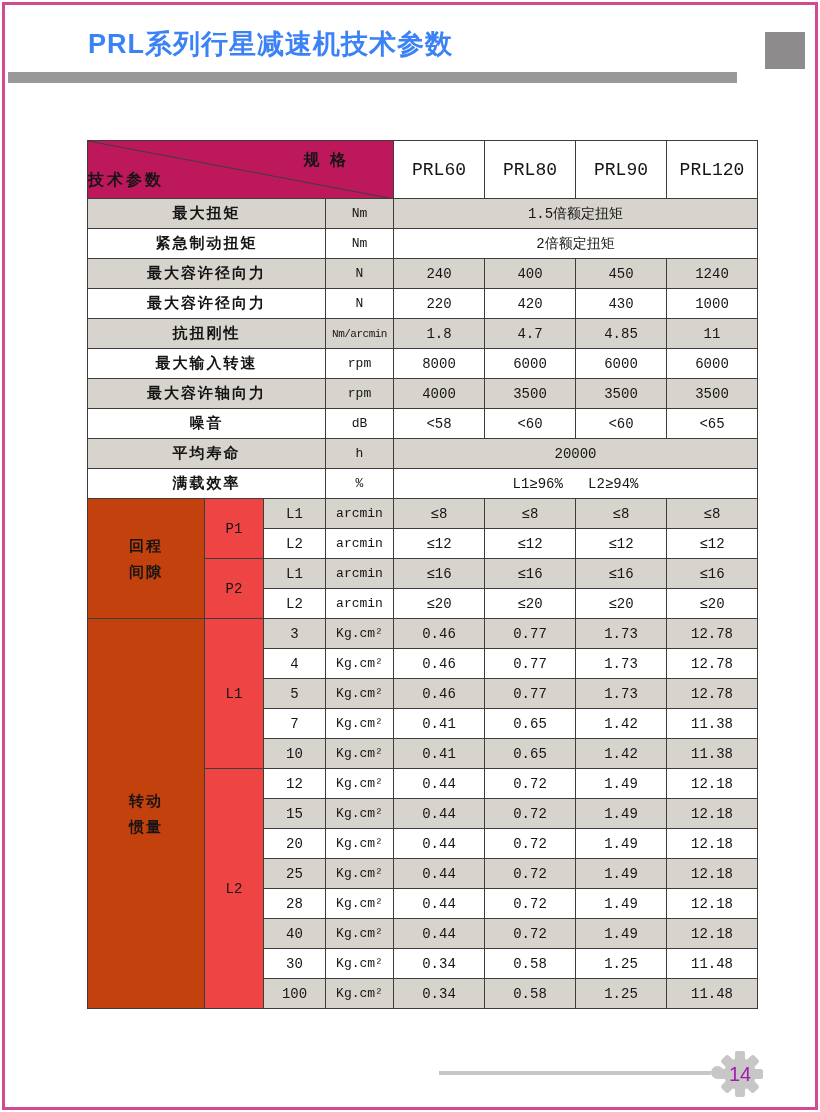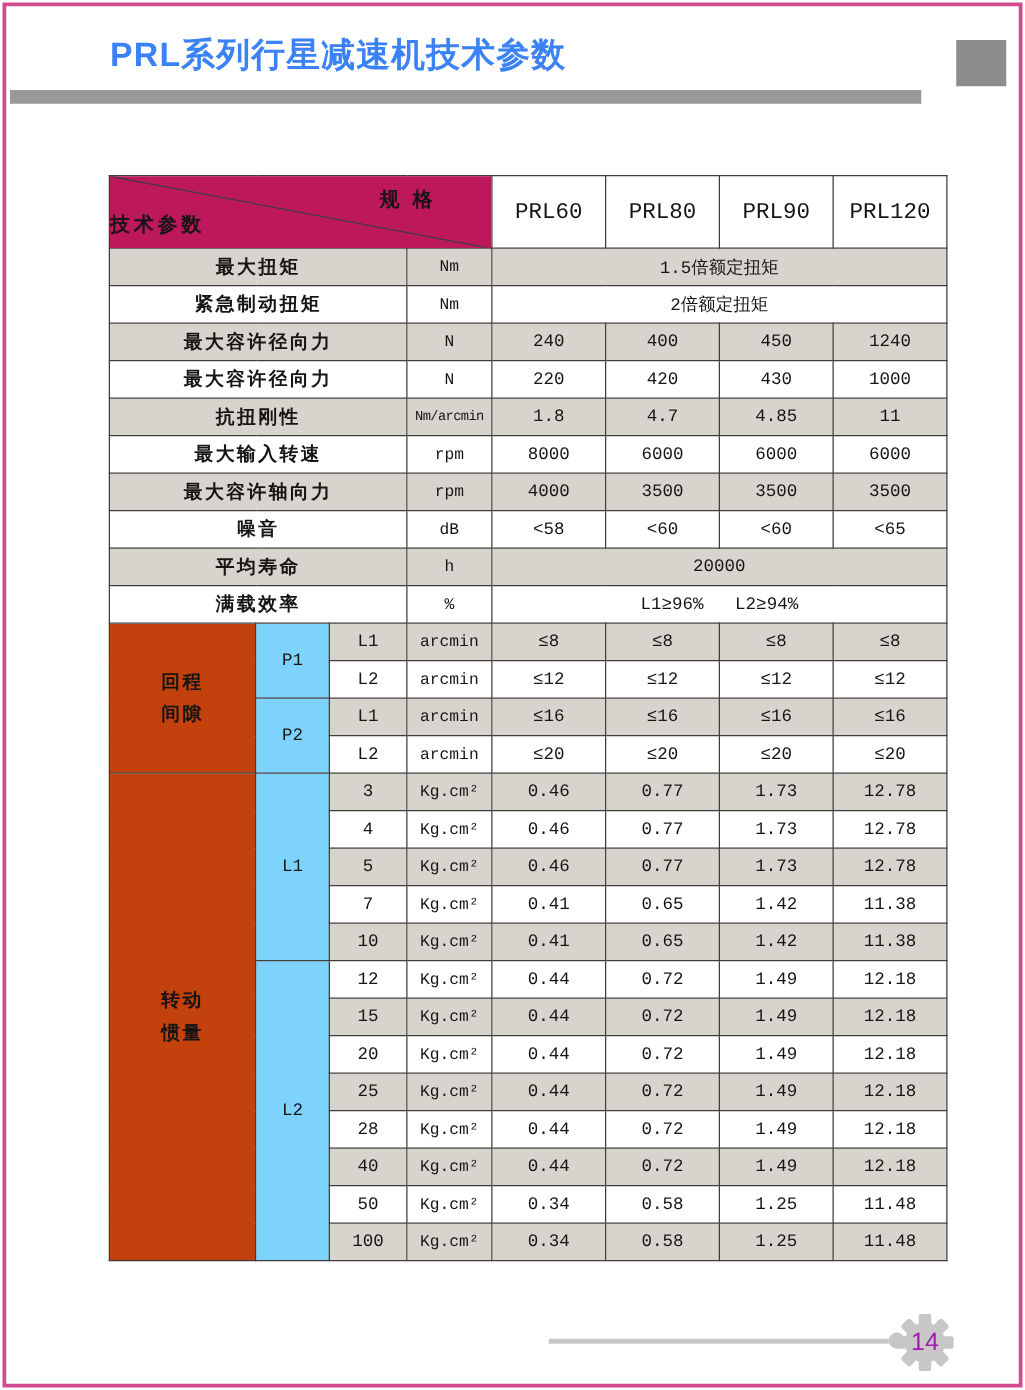--- a/index.html
+++ b/index.html
@@ -30,21 +30,21 @@
     font-family:Liberation Serif, serif;
     font-weight:bold;font-size:15px;letter-spacing:2px;
   }
   td.unit{font-size:13px;margin-top:43px;}
   td.unit.small{font-size:11px;letter-spacing:-0.5px;}
   td.model{font-size:18px;margin-top:44px;}
   td.grp{
     font-family:"Liberation Sans","DejaVu Sans",sans-serif;
     font-weight:bold;font-size:15px;letter-spacing:2px;line-height:26px;background:#c2410c;
   }
-  td.lvl{background:#7dd3fc;}
+  td.lvl{background:#ef4444;}
   td.diag{position:relative;background:#be185d;margin-top:30px;}
   td.diag svg{position:absolute;left:0;top:0;}
   .c-tr{
     position:absolute;right:44px;top:9px;font-weight:bold;font-size:16px;letter-spacing:3px;
     font-family:"Liberation Sans","DejaVu Sans",sans-serif;
   }
   .c-bl{
     position:absolute;left:0;bottom:7px;font-weight:bold;font-size:16px;letter-spacing:3px;
     font-family:"Liberation Sans","DejaVu Sans",sans-serif;
   }
@@ -288,21 +288,21 @@
         </tr>
         <tr>
           <td class="val gray">40</td>
           <td class="unit gray">Kg.cm²</td>
           <td class="val gray">0.44</td>
           <td class="val gray">0.72</td>
           <td class="val gray">1.49</td>
           <td class="val gray">12.18</td>
         </tr>
         <tr>
-          <td class="val">50</td>
+          <td class="val">30</td>
           <td class="unit">Kg.cm²</td>
           <td class="val">0.34</td>
           <td class="val">0.58</td>
           <td class="val">1.25</td>
           <td class="val">11.48</td>
         </tr>
         <tr>
           <td class="val gray">100</td>
           <td class="unit gray">Kg.cm²</td>
           <td class="val gray">0.34</td>

